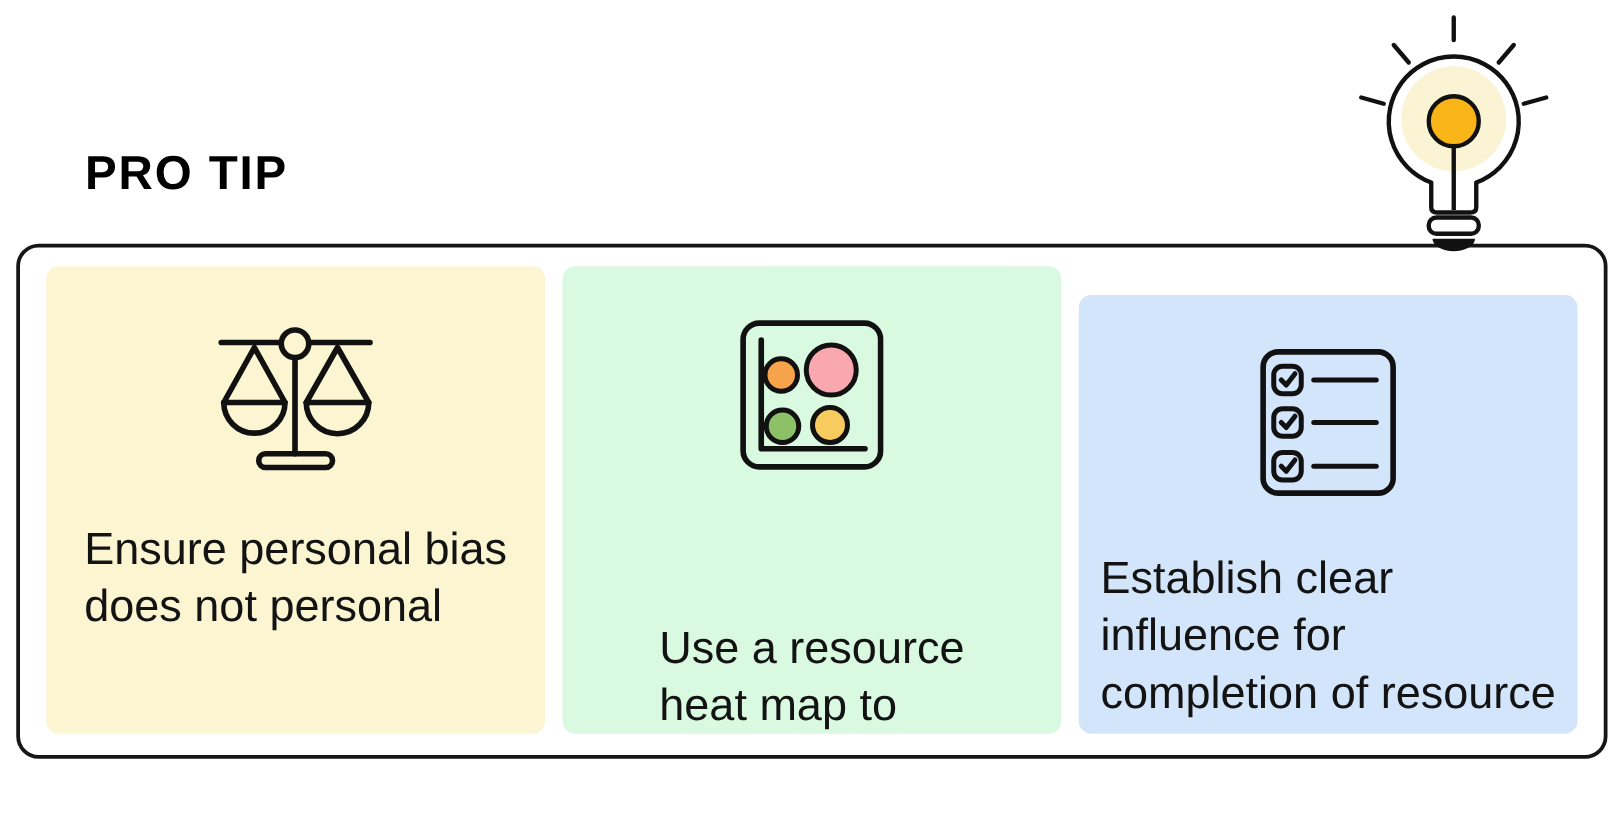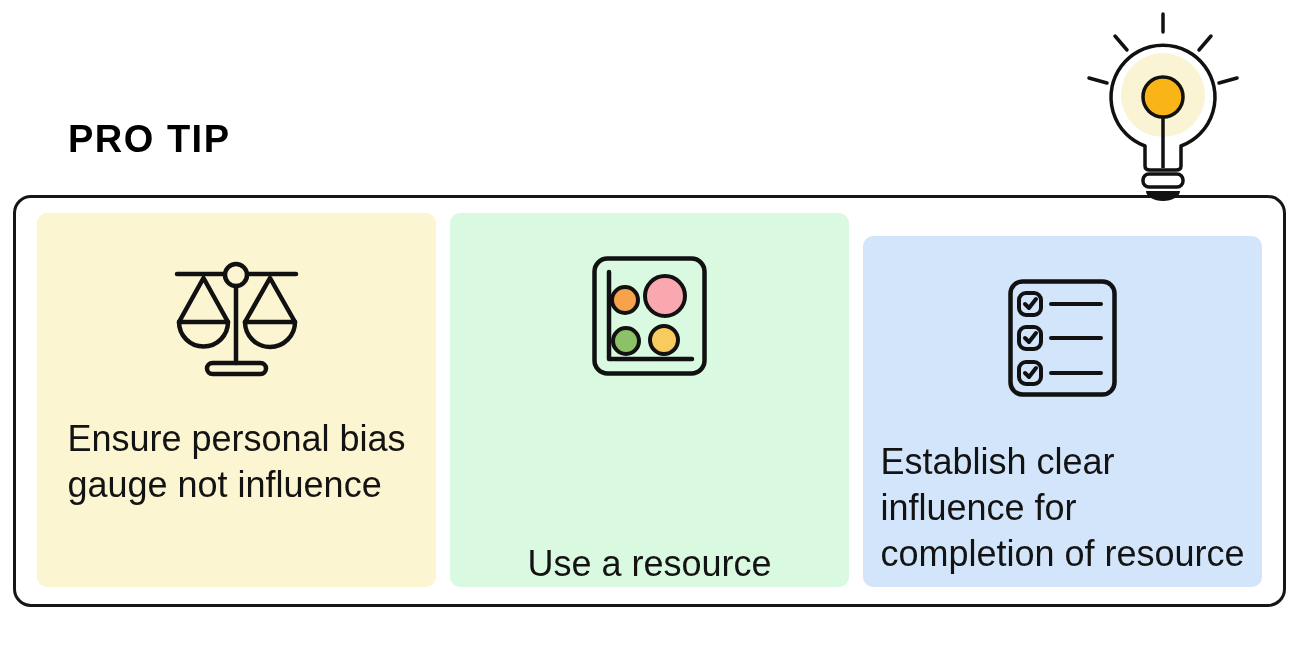--- a/index.html
+++ b/index.html
@@ -92,37 +92,38 @@
           <path d="M 98,22 L 73,66 L 123,66 Z"></path>
           <path d="M 73,66 A 25,25 0 0 0 123,66"></path>
           <line x1="64" y1="30" x2="64" y2="107"></line>
           <rect x="35" y="107" width="59" height="11" rx="5.5"></rect>
         </g>
         <circle cx="64" cy="19" r="11" stroke="#111111" stroke-width="4.5" fill="#FBF5D2"></circle>
       </svg>
     </div>
     <div class="card-text">
       <div>Ensure personal bias</div>
-      <div>gauge not influence</div>
+      <div>does not personal</div>
     </div>
   </div>
 
   <div class="card" style="background: rgb(217, 249, 224); justify-content: space-between;">
     <div class="icon-wrap">
       <svg width="115" height="120" viewBox="0 0 115 120">
         <rect x="2.5" y="2.5" width="110" height="115" rx="13" fill="none" stroke="#111111" stroke-width="4.5"></rect>
         <polyline points="17,16 17,103 100,103" fill="none" stroke="#111111" stroke-width="4.5" stroke-linecap="round" stroke-linejoin="round"></polyline>
         <circle cx="33" cy="44" r="13" stroke="#111111" stroke-width="4" fill="#F6A34B"></circle>
         <circle cx="73" cy="40" r="20" stroke="#111111" stroke-width="4" fill="#F8A8AE"></circle>
         <circle cx="34" cy="85" r="13" stroke="#111111" stroke-width="4" fill="#8CC168"></circle>
         <circle cx="72" cy="84" r="14" stroke="#111111" stroke-width="4" fill="#F8CB5F"></circle>
       </svg>
     </div>
     <div class="card-text">
       <div>Use a resource</div>
+      <div>heat map to</div>
     </div>
   </div>
 
   <div class="card" style="background: rgb(211, 229, 250); margin-top: 23px;">
     <div class="icon-wrap">
       <svg width="110" height="118" viewBox="0 0 110 118">
         <rect x="2.5" y="2.5" width="104" height="113" rx="12" fill="none" stroke="#111111" stroke-width="4.5"></rect>
         <g fill="none" stroke="#111111" stroke-width="4" stroke-linecap="round" stroke-linejoin="round">
           <rect x="11" y="14" width="22" height="22" rx="7"></rect>
           <path d="M 17,25 L 21,29 L 28,20"></path>

